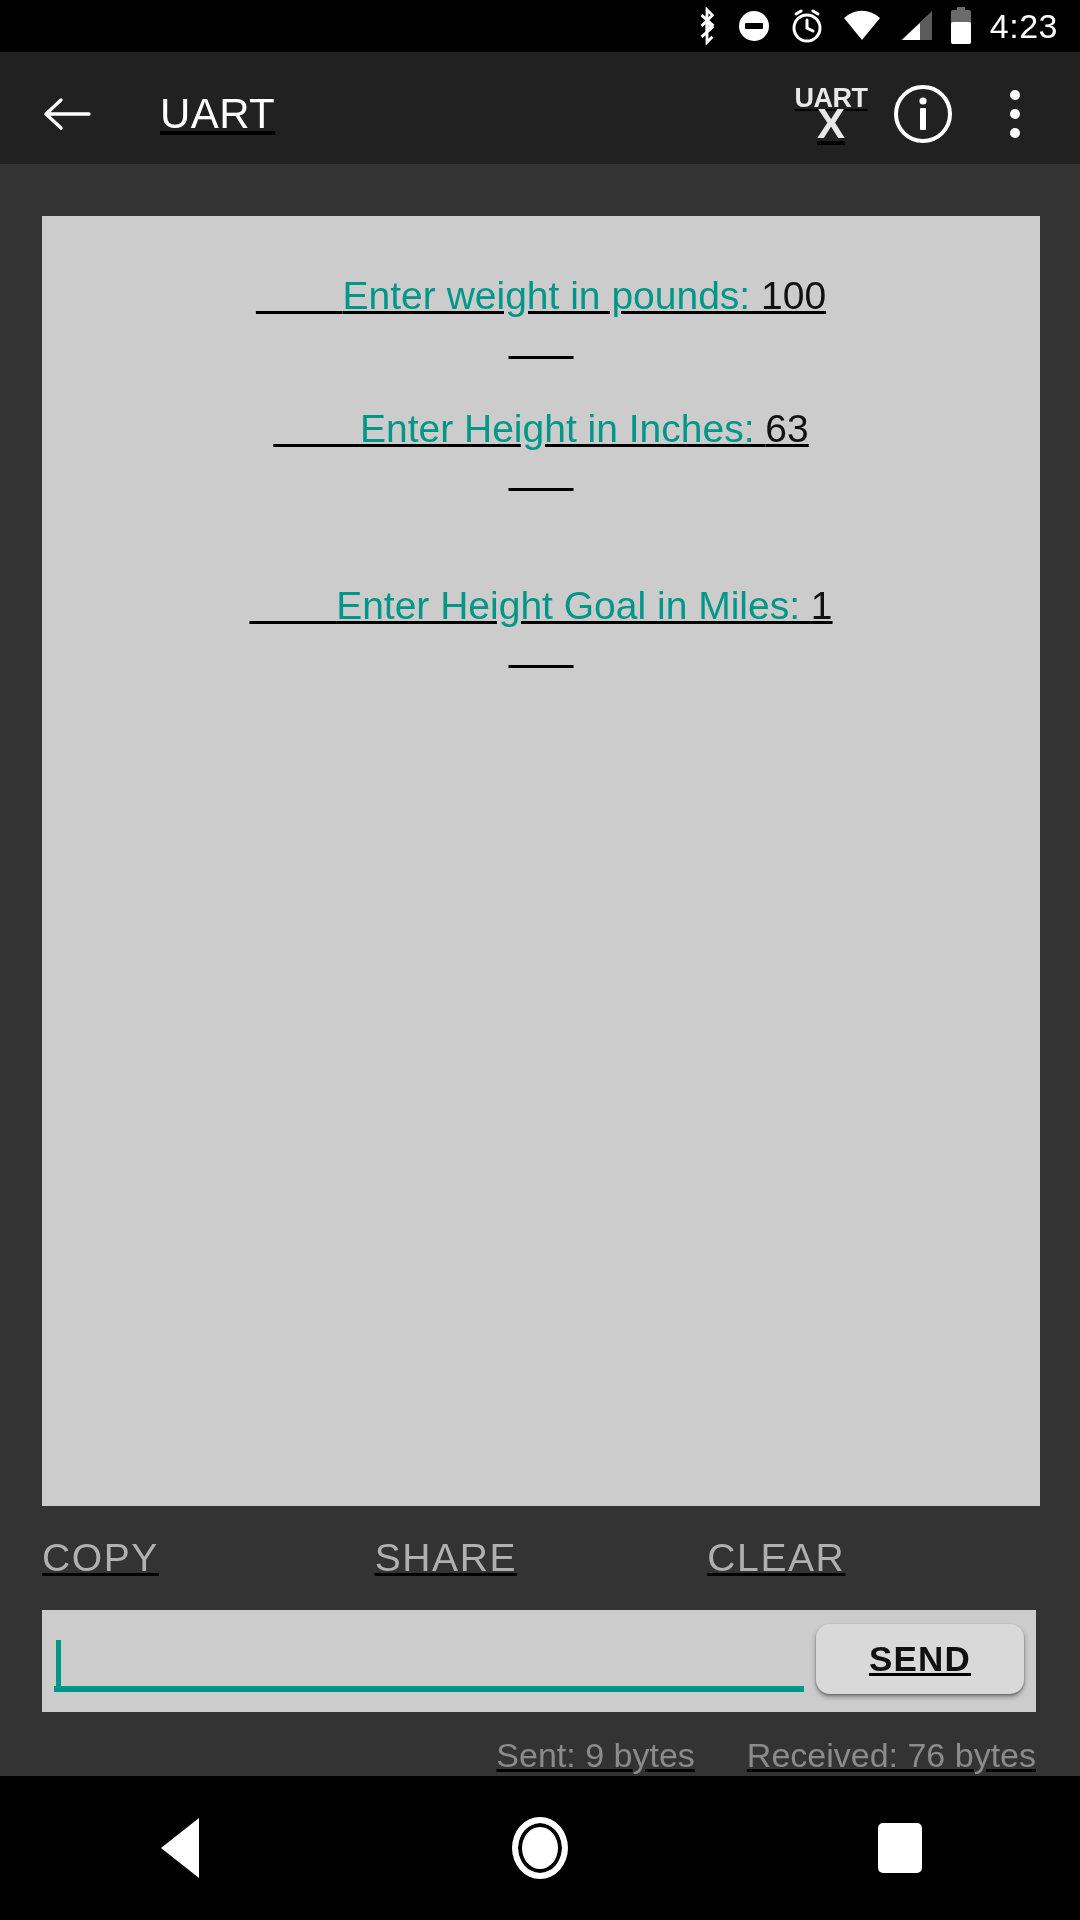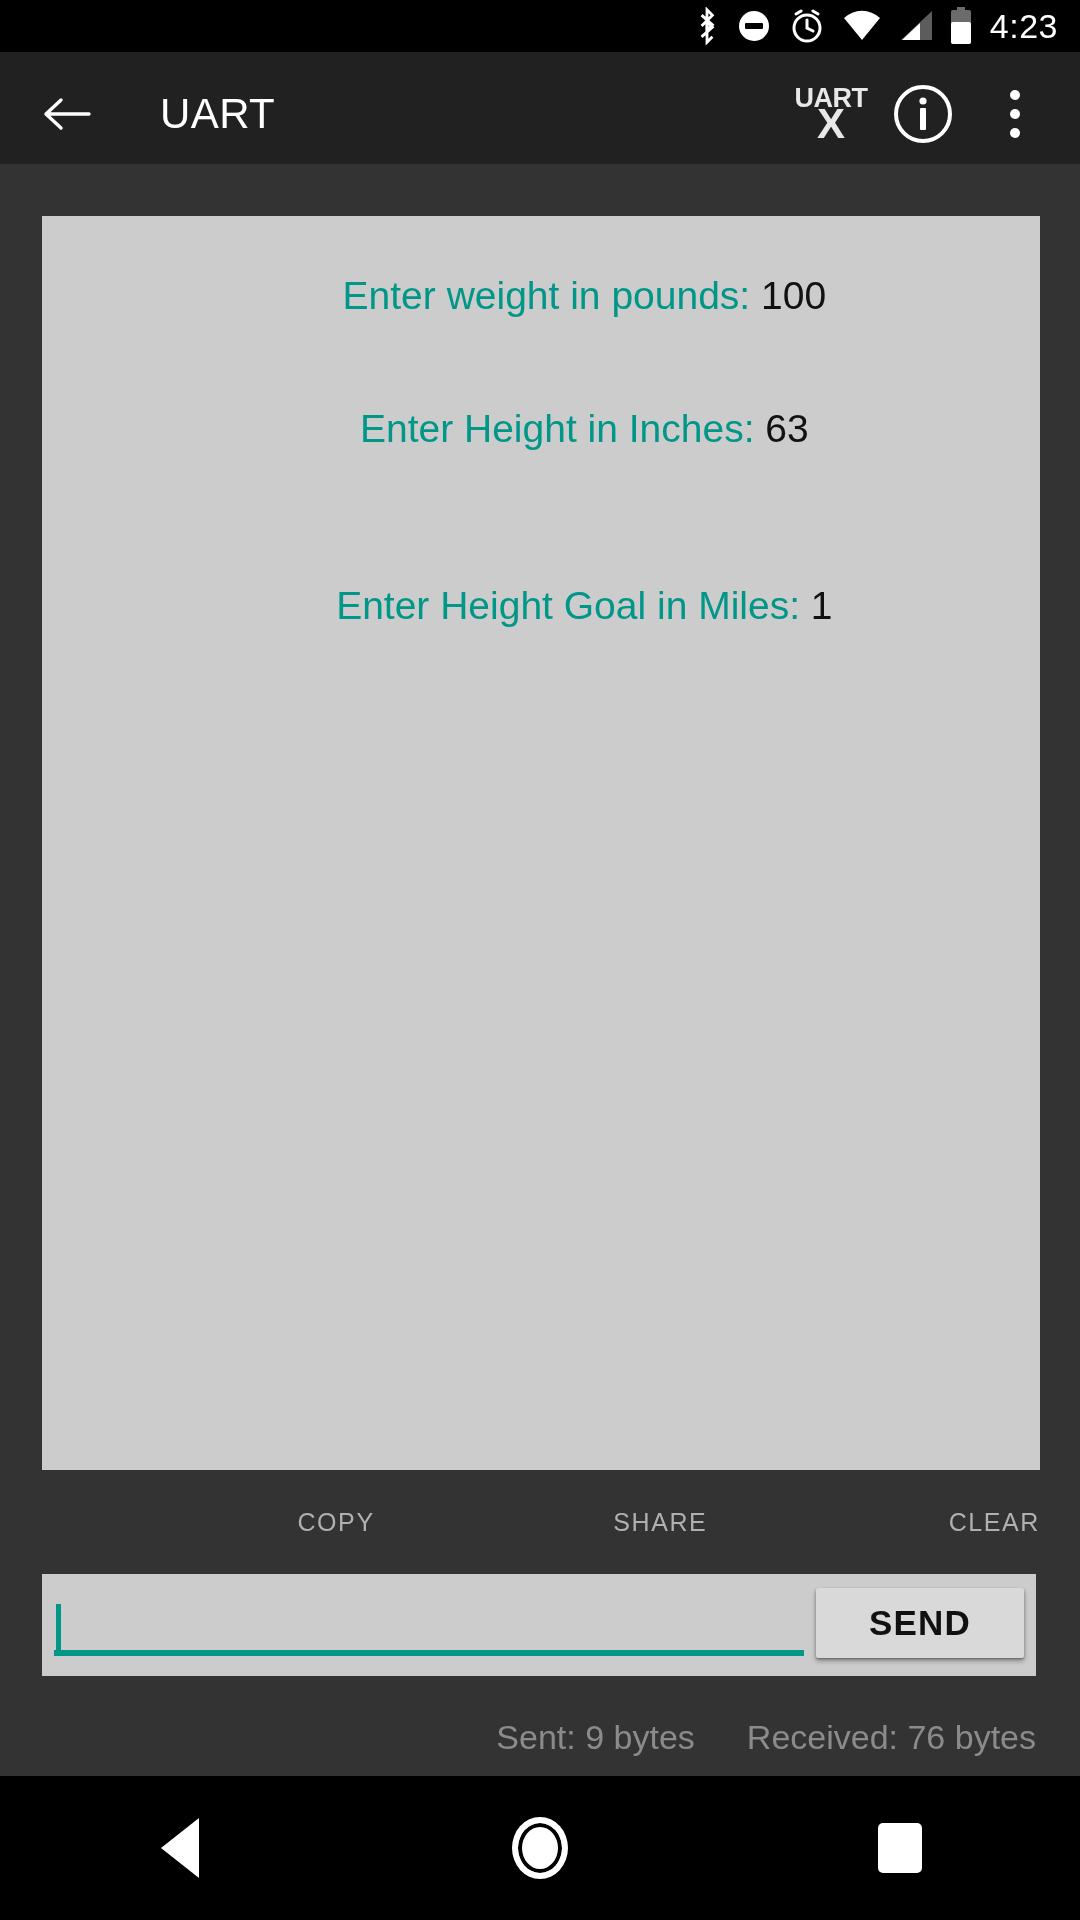--- a/index.html
+++ b/index.html
@@ -6,21 +6,21 @@
   html, body {
     width:1080px; height:1920px;
     background:#000;
     font-family:"Liberation Sans", sans-serif;
     overflow:hidden;
   }
   #screen {
     position:relative;
     width:1080px; height:1920px;
     background:#333333;
-    display:flex; flex-direction:column;
+    display:flex; flex-direction:column;text-decoration:underline;
   }
 
   
   .status-bar {
     height:52px;
     background:#000000;
     display:flex; align-items:center; justify-content:flex-end;
     padding-right:22px;
     flex:0 0 auto;
   }
@@ -95,23 +95,23 @@
   
   .action-row {
     display:flex;
     align-items:center;
     height:104px;
     flex:0 0 auto;
     padding:0 40px 0 42px;
   }
   .action-btn {
     flex:1 1 0;
-    text-align:right;
+    text-align:left;
     color:#b0b0b0;
-    font-size:25px;
+    font-size:39px;
     letter-spacing:1.6px;
     font-weight:400;
     background:transparent;
     border:none;
     font-family:"Liberation Sans", sans-serif;
   }
 
   
   .input-shell {
     margin:0 44px 0 42px;
@@ -142,36 +142,36 @@
   .input-text {
     font-size:34px; color:#111; padding-left:14px;
     background:transparent; border:none; outline:none;
     width:100%; font-family:"Liberation Sans", sans-serif;
   }
   .send-btn {
     width:208px;
     margin:10px 6px 12px 4px;
     background:#d9d9d9;
     border:none;
-    border-radius:2px;
+    border-radius:14px;
     color:#111111;
     font-size:35px;
     font-weight:700;
     letter-spacing:1.2px;
     font-family:"Liberation Sans", sans-serif;
     box-shadow:0 3px 5px rgba(0,0,0,0.35), 0 1px 2px rgba(0,0,0,0.3);
   }
 
   
   .stats-row {
     display:flex; justify-content:flex-end; align-items:center;
     gap:52px;
     padding:22px 44px 0 0;
     flex:0 0 auto;
-    height:100px;
+    height:64px;
   }
   .stat {
     color:#8b8b8b; font-size:34px; font-weight:400;
   }
 
   
   .nav-bar {
     height:144px;
     background:#000000;
     display:flex; align-items:center; justify-content:space-around;

